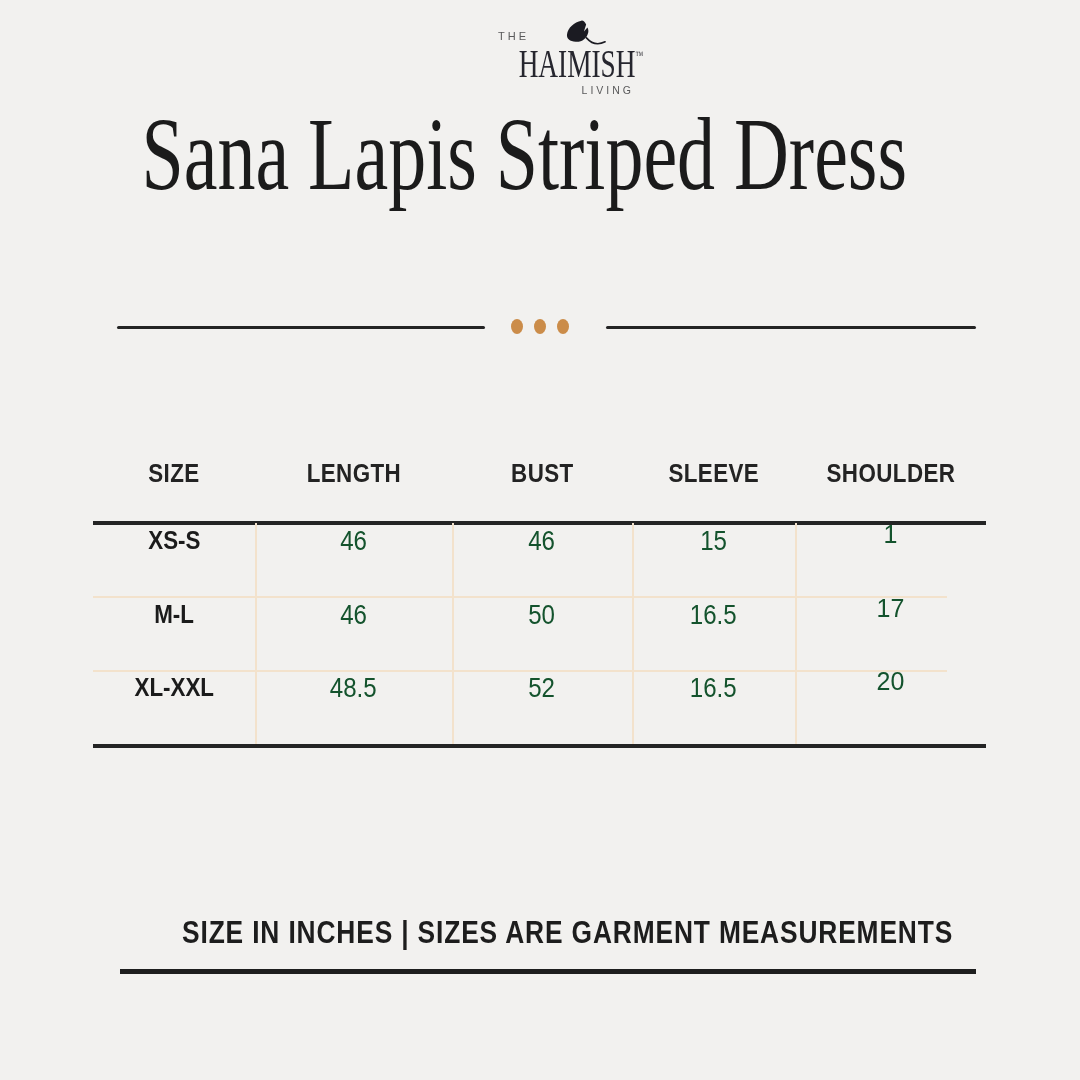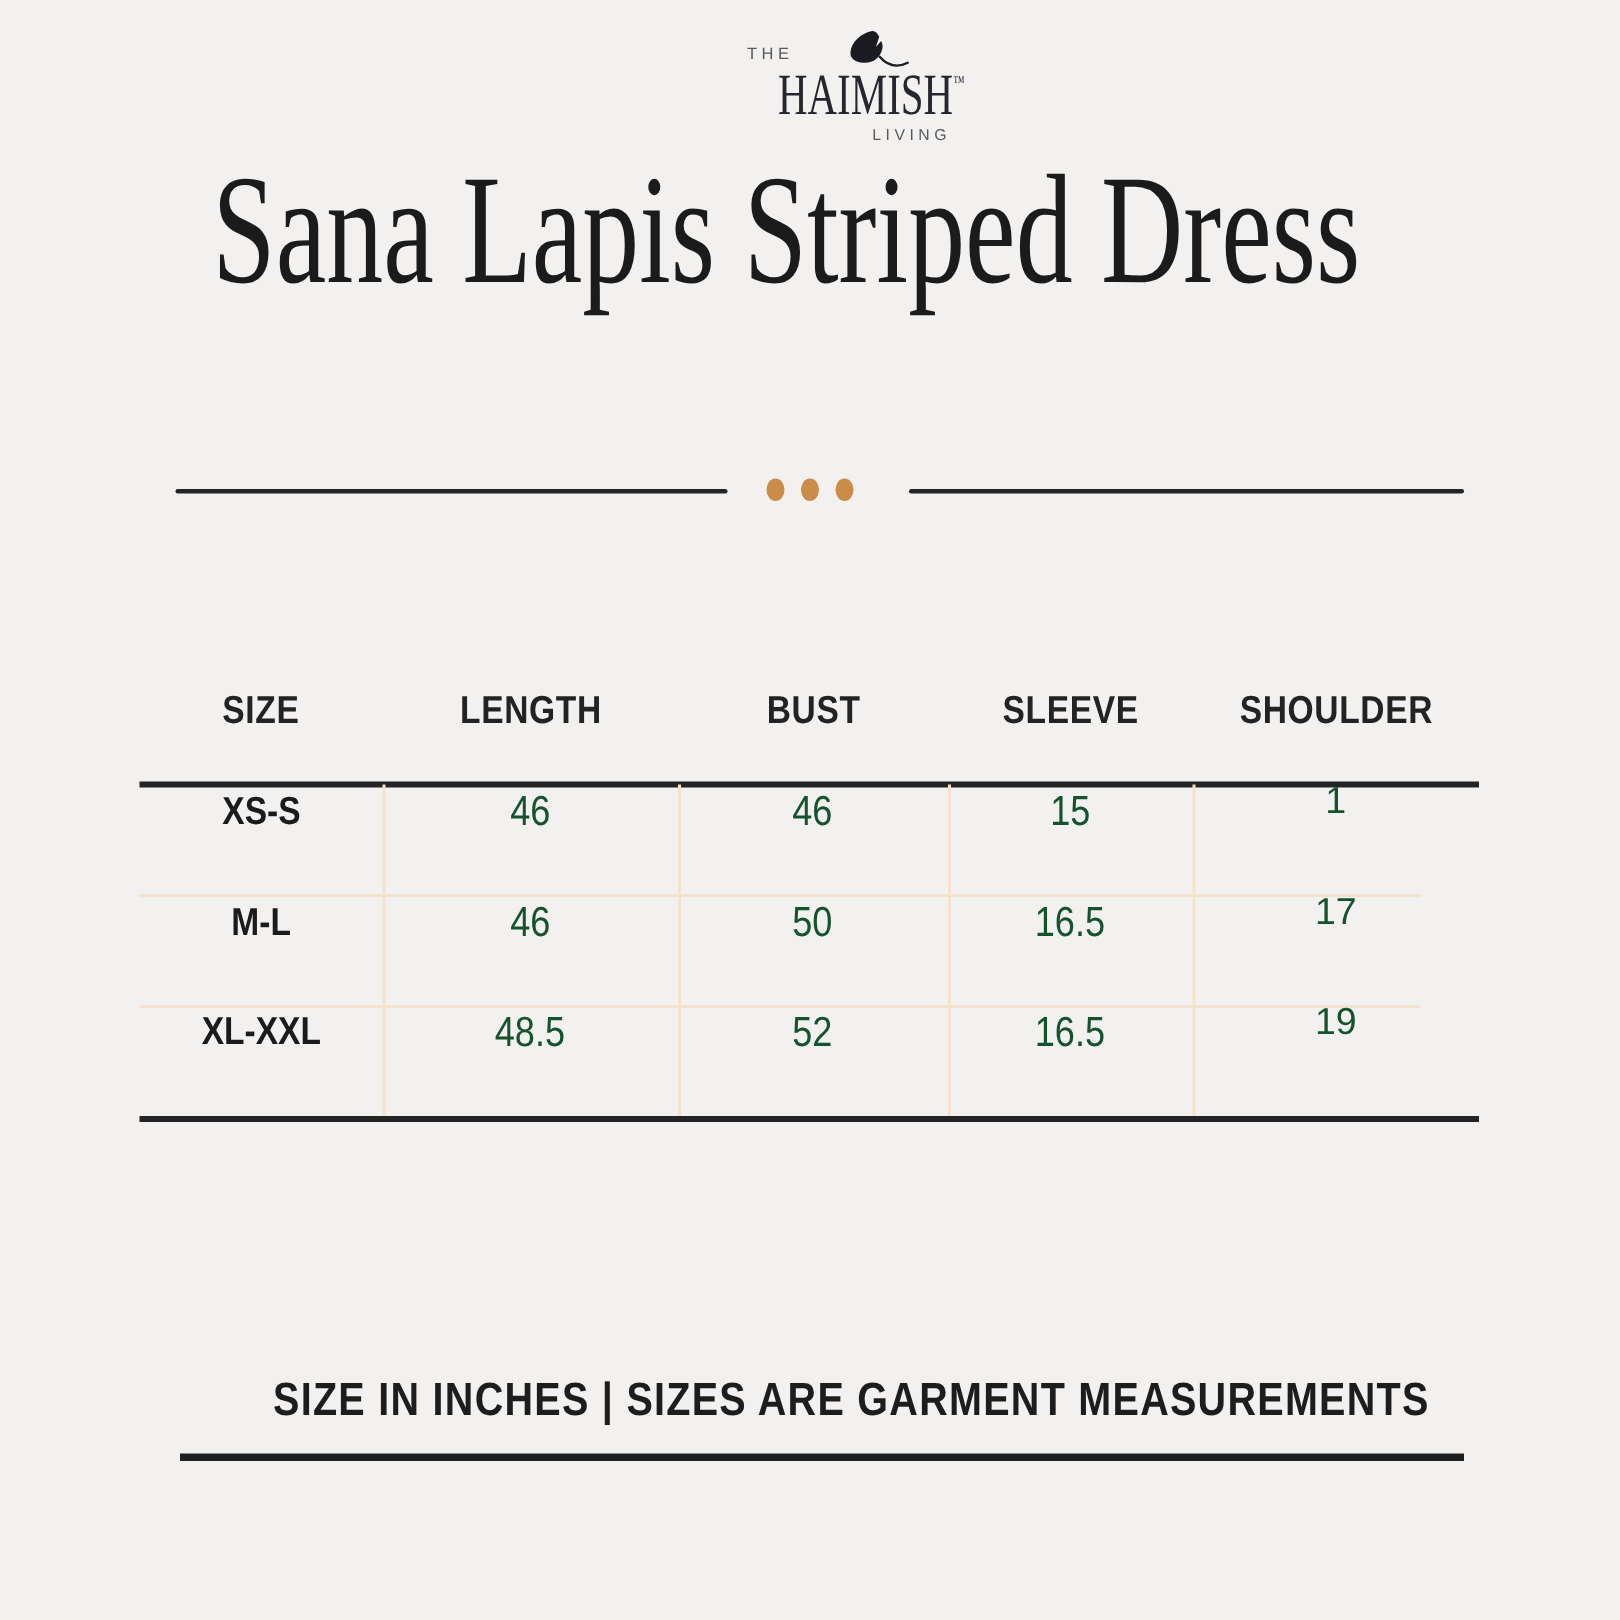--- a/index.html
+++ b/index.html
@@ -111,21 +111,21 @@
         <div class="valcell c1"><span class="squeeze">46</span></div>
         <div class="valcell c2"><span class="squeeze">50</span></div>
         <div class="valcell c3"><span class="squeeze">16.5</span></div>
         <div class="valcell shoulder c4"><span class="squeeze">17</span></div>
       </div>
       <div class="trow">
         <div class="sizecell c0"><span class="squeeze">XL-XXL</span></div>
         <div class="valcell c1"><span class="squeeze">48.5</span></div>
         <div class="valcell c2"><span class="squeeze">52</span></div>
         <div class="valcell c3"><span class="squeeze">16.5</span></div>
-        <div class="valcell shoulder c4"><span class="squeeze">19</span></div>
+        <div class="valcell shoulder c4"><span class="squeeze">20</span></div>
       </div>
     </div>
   </div>
 
   <div class="footnote">
     <span class="squeeze">SIZE IN INCHES | SIZES ARE GARMENT MEASUREMENTS</span>
   </div>
   <div class="foot-rule"></div>
 
 </div>

